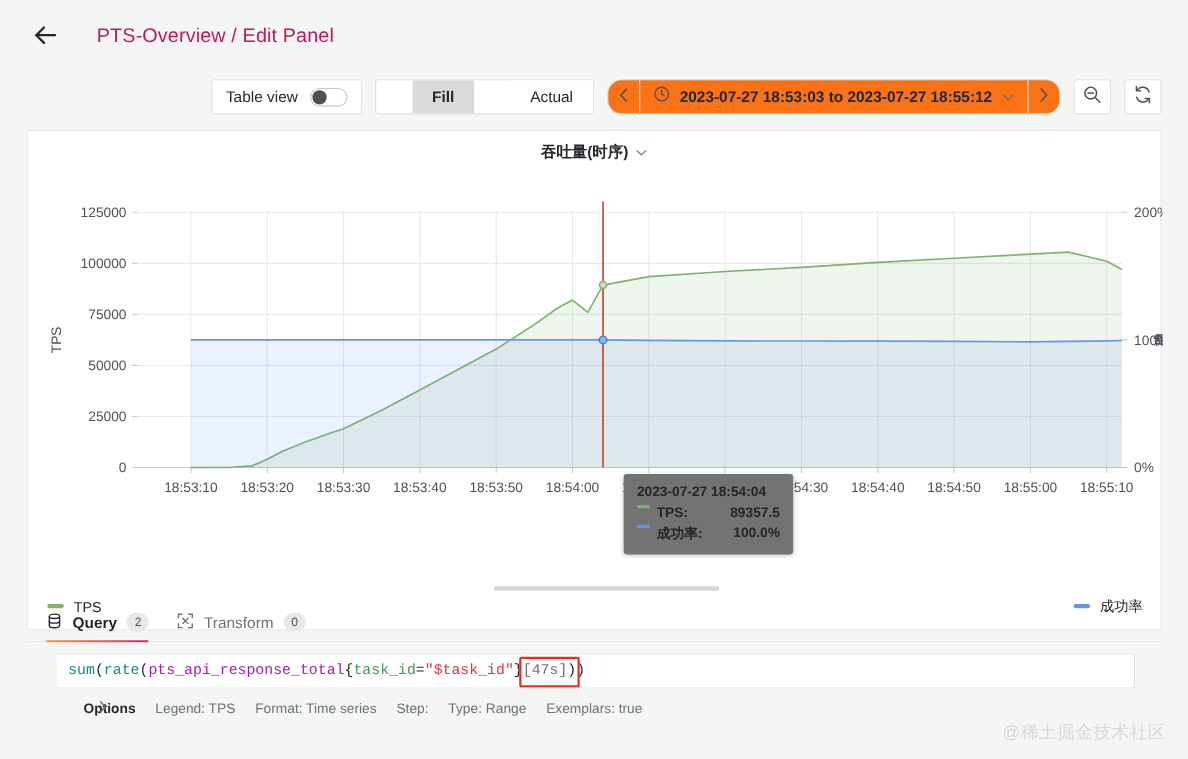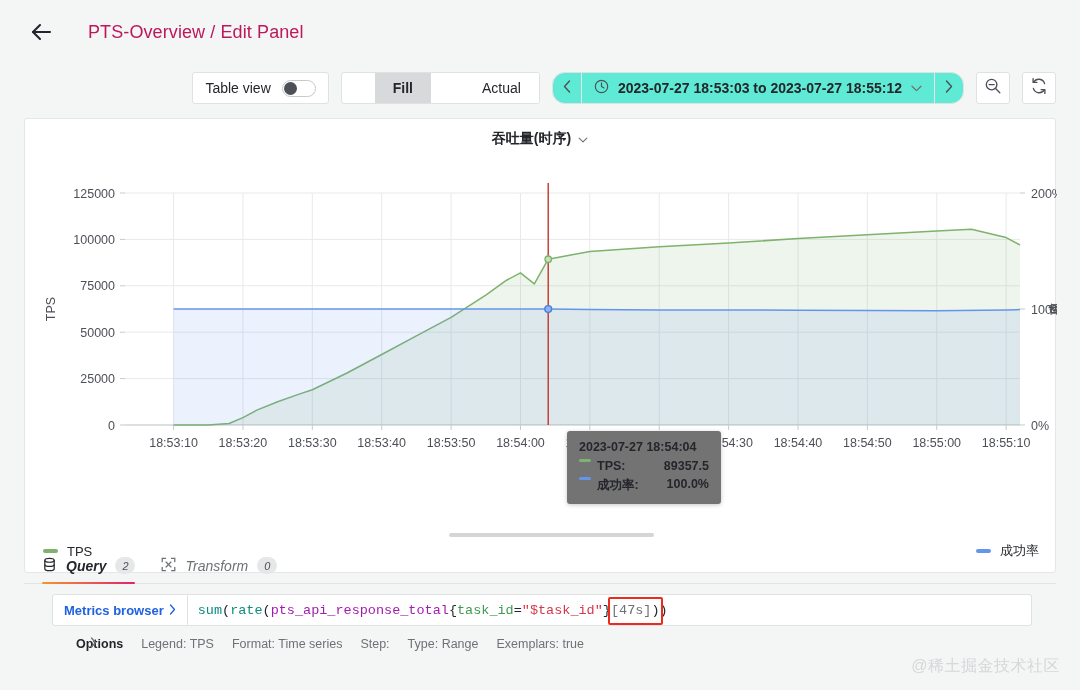--- a/index.html
+++ b/index.html
@@ -70,21 +70,21 @@
   .seg-item {
     padding: 0 18px;
     display: flex; align-items: center;
     font-size: 14px; color: #24262b;
     cursor: pointer;
     background: #fff;
     margin-left: 33px;
   }
   .seg-item.active { background: #d8d9da; font-weight: bold; }
 
-  .timegrp { display: flex; align-items: center; height: 32px; border: 1px solid #dfe1e3; border-radius: 13px; background: #5eead4; overflow: hidden; }
+  .timegrp { display: flex; align-items: center; height: 32px; border: 1px solid #dfe1e3; border-radius: 13px; background: #f97316; overflow: hidden; }
   .tg-btn {
     width: 28px; height: 30px;
     display: flex; align-items: center; justify-content: center;
     color: #4d5057; cursor: pointer;
     font-size: 14px;
   }
   .tg-sep { width: 1px; height: 30px; background: #e4e6e7; }
   .tg-range {
     display: flex; align-items: center; gap: 9px;
     padding: 0 12px; height: 30px; cursor: pointer;
@@ -166,21 +166,20 @@
     padding-left: 18px;
     gap: 26px;
   }
   .tab {
     display: flex; align-items: center; gap: 9px;
     height: 35px;
     position: relative;
     cursor: pointer;
     color: #6e7278;
     font-size: 14px;
-    font-style: italic;
   }
   .tab.active { color: #24262b; font-weight: bold; }
   .tab.active::after {
     content: ""; position: absolute; left: 0; right: 0; bottom: -1px;
     height: 2px;
     background: linear-gradient(90deg, #f2972f 0%, #e0226e 100%);
     border-radius: 2px;
   }
   .badge {
     background: #e6e7e8; color: #4d5057;
@@ -485,28 +484,20 @@
           <line x1="10.6" y1="5.4" x2="5.4" y2="10.6"></line>
       </svg>
     </span>
     <span>Transform</span>
     <span class="badge">0</span>
   </div>
 </div>
 
 <div class="query-card">
   <div class="query-row">
-    <div class="metrics-browser">
-      <span>Metrics browser</span>
-      <span>
-        <svg width="7" height="11" viewBox="0 0 7 11" fill="none" stroke="#1f62e0" stroke-width="1.3" stroke-linecap="round" stroke-linejoin="round">
-            <polyline points="1.5,1 5.5,5.5 1.5,10"></polyline>
-          </svg>
-      </span>
-    </div>
     <div class="expr-input">
       <span id="expr-tokens"><span class="tok-fn">sum</span><span class="tok-punct">(</span><span class="tok-fn">rate</span><span class="tok-punct">(</span><span class="tok-metric">pts_api_response_total</span><span class="tok-punct">{</span><span class="tok-label">task_id</span><span class="tok-punct">=</span><span class="tok-str">"$task_id"</span><span class="tok-punct">}</span><span class="tok-dur">[47s]</span><span class="tok-punct">)</span><span class="tok-punct">)</span></span>
       <span class="hl-box" id="hl-box" style="left: 420.234px; top: 2px; width: 54.625px; height: 28px;"></span>
     </div>
   </div>
 
   <div class="options-row">
     <span class="caret">
       <svg width="7" height="11" viewBox="0 0 7 11" fill="none" stroke="#6e7278" stroke-width="1.3" stroke-linecap="round" stroke-linejoin="round">
           <polyline points="1.5,1 5.5,5.5 1.5,10"></polyline>

